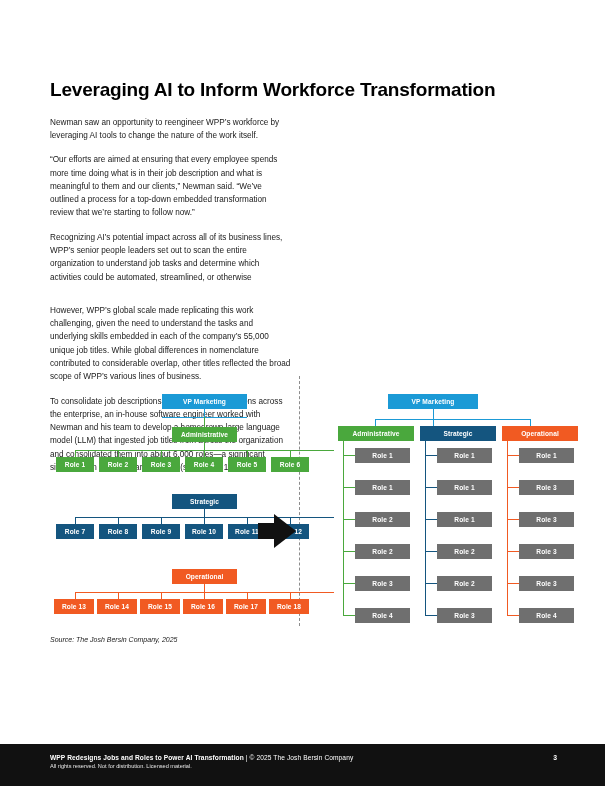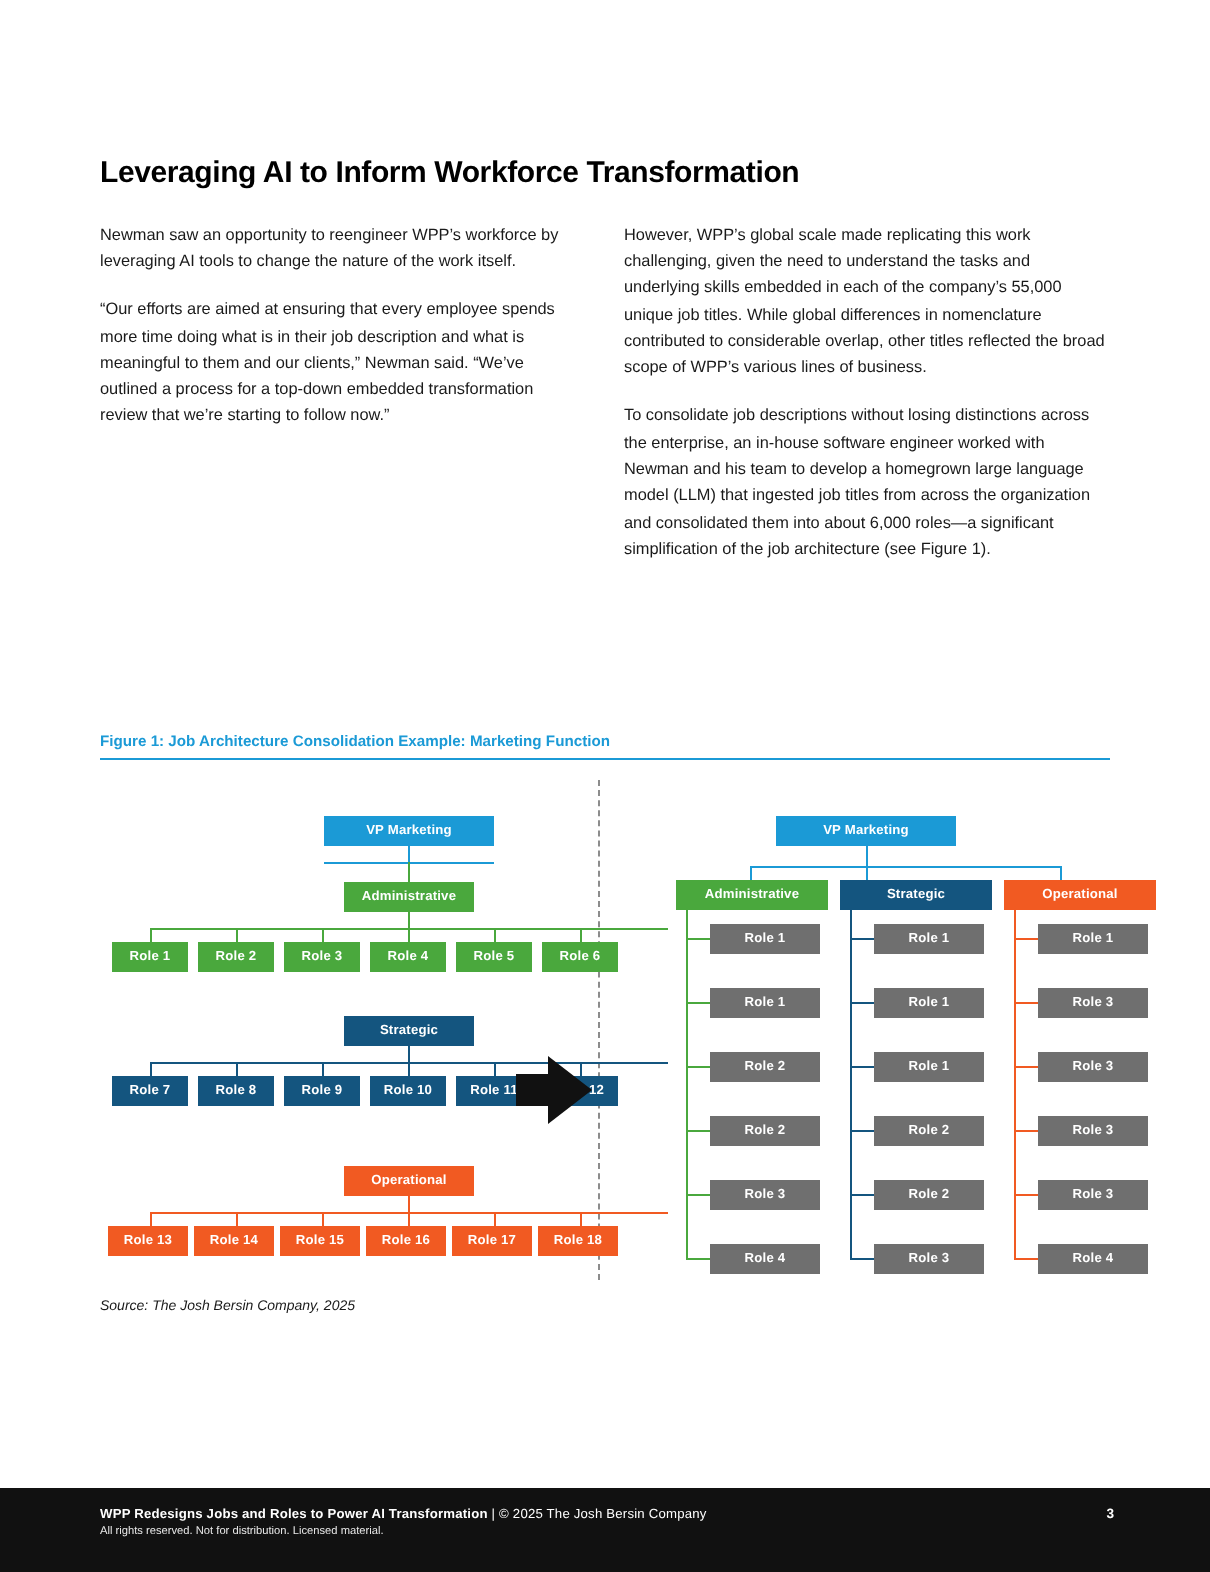--- a/index.html
+++ b/index.html
@@ -23,26 +23,27 @@
   }
   .content {
     position: absolute;
     left: 50px;
     top: 78px;
     width: 505px;
   }
   .columns {
     display: flex;
     gap: 20px;
+    flex-direction: column;
   }
   .col {
     width: 242px;
   }
   h1.title {
-    font-size: 15px;
+    font-size: 19px;
     line-height: 1.25;
     font-weight: bold;
     margin: 0 0 14px 0;
     color: #000000;
     letter-spacing: -0.2px;
   }
   h2.subhead {
     font-size: 14px;
     line-height: 1.22;
     font-weight: bold;
@@ -179,30 +180,30 @@
 <body>
 
 <div class="page">
 
   <div class="content">
     <h1 class="title">Leveraging AI to Inform Workforce Transformation</h1>
     <div class="columns">
       <div class="col">
         <p class="body">Newman saw an opportunity to reengineer WPP’s workforce by leveraging AI tools to change the nature of the work itself.</p>
         <p class="body">“Our efforts are aimed at ensuring that every employee spends more time doing what is in their job description and what is meaningful to them and our clients,” Newman said. “We’ve outlined a process for a top-down embedded transformation review that we’re starting to follow now.”</p>
+        <p class="body">Recognizing AI’s potential impact across all of its business lines, WPP’s senior people leaders set out to scan the entire organization to understand job tasks and determine which activities could be automated, streamlined, or otherwise</p>
       </div>
       <div class="col">
         <p class="body">However, WPP’s global scale made replicating this work challenging, given the need to understand the tasks and underlying skills embedded in each of the company’s 55,000 unique job titles. While global differences in nomenclature contributed to considerable overlap, other titles reflected the broad scope of WPP’s various lines of business.</p>
         <p class="body">To consolidate job descriptions without losing distinctions across the enterprise, an in-house software engineer worked with Newman and his team to develop a homegrown large language model (LLM) that ingested job titles from across the organization and consolidated them into about 6,000 roles—a significant simplification of the job architecture (see Figure 1).</p>
       </div>
     </div>
   </div>
 
   <div class="figure-wrap">
-    <div class="figure-title">Figure 1: Job Architecture Consolidation Example: Marketing Function</div>
 
     <div class="figure-area">
       <div class="divider"></div>
 
       <div class="box teal" style="left:112px; top:28px; width:85px;">VP Marketing</div>
       <div class="line teal" style="left:154px; top:43px; width:1px; height:8px;"></div>
       <div class="line teal" style="left:112px; top:51px; width:85px; height:1px;"></div>
 
       <div class="box green" style="left:122px; top:61px; width:65px;">Administrative</div>
       <div class="line green" style="left:154px; top:51px; width:1px; height:10px;"></div>

